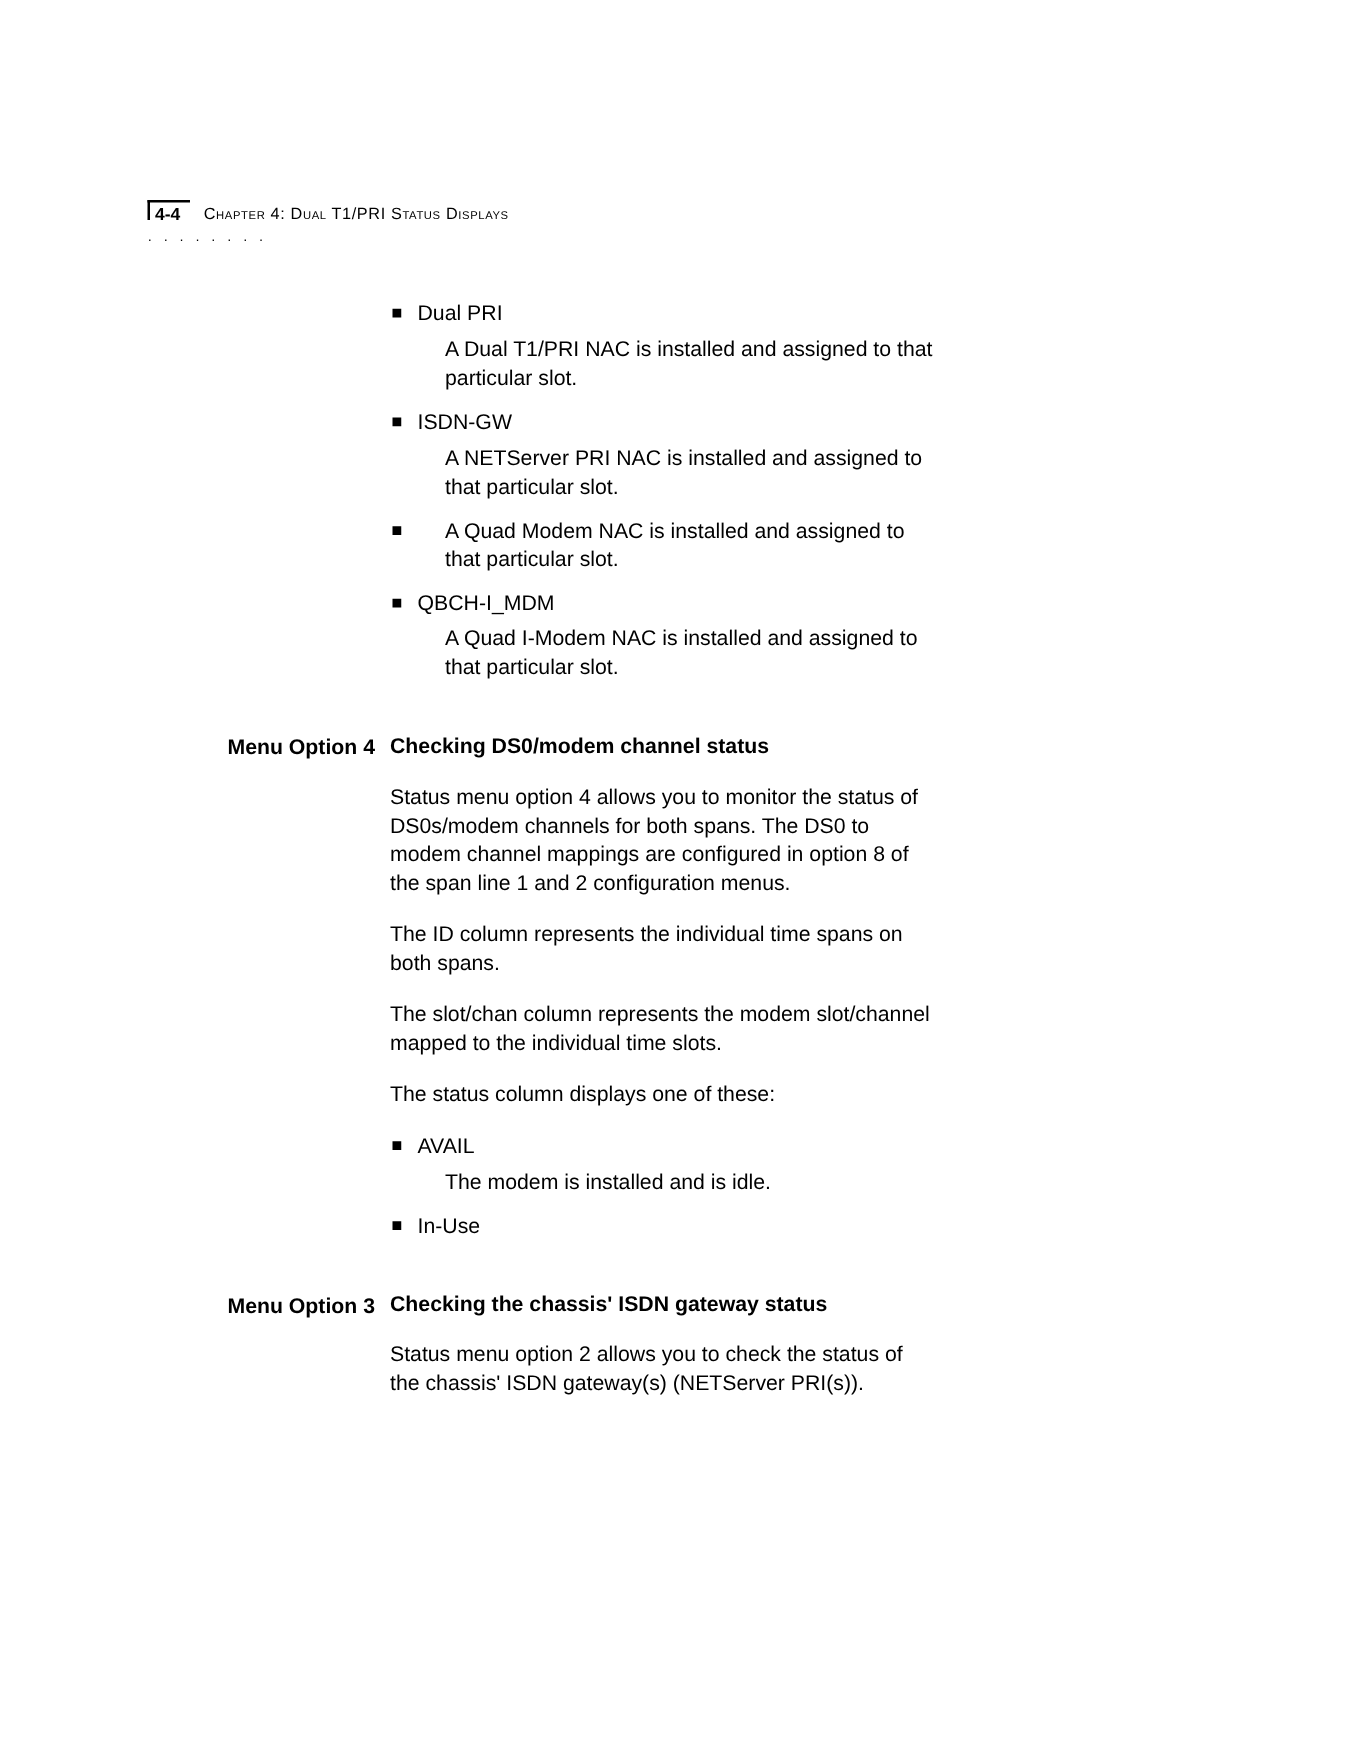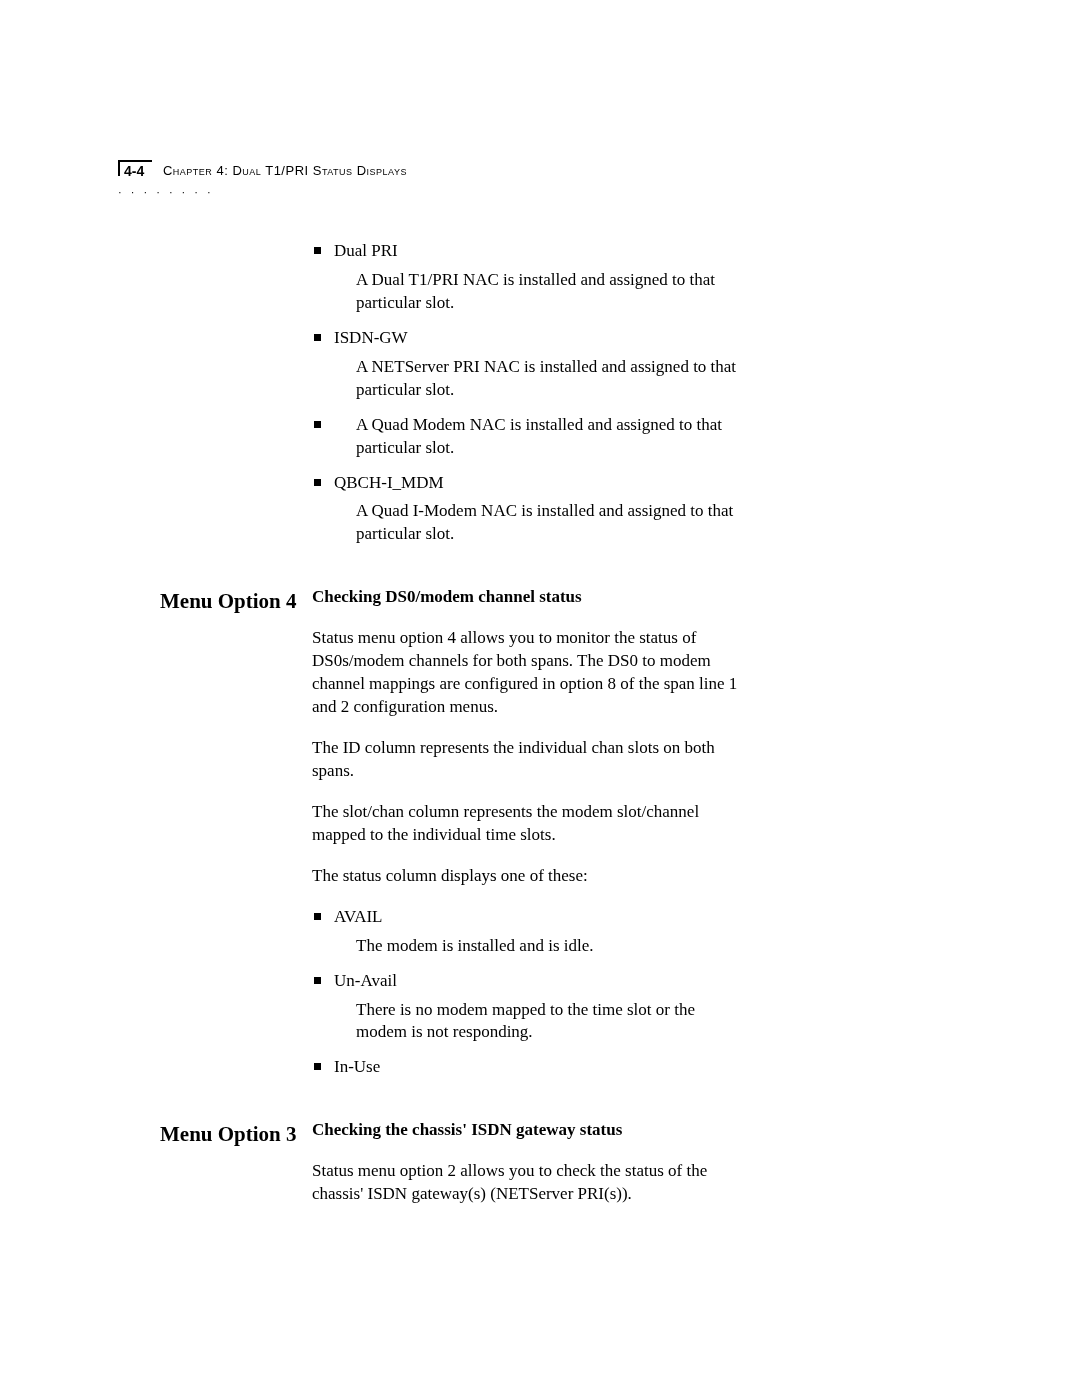--- a/index.html
+++ b/index.html
@@ -55,26 +55,26 @@
   .content {
     position: absolute;
     top: 240px;
     left: 160px;
     right: 120px;
   }
   .section {
     display: flex;
     align-items: flex-start;
     margin-bottom: 22px;
-    font-family: Liberation Serif, serif;
   }
   .side-label {
     flex: 0 0 140px;
+    text-align: right;
     font-weight: bold;
-    font-size: 21px;
+    font-size: 17px;
     padding-right: 12px;
     padding-top: 1px;
   }
   .body {
     flex: 1;
   }
   .body-heading {
     font-weight: bold;
     margin-bottom: 18px;
   }
@@ -145,31 +145,27 @@
           </li>
         </ul>
       </div>
     </div>
 
     <div class="section">
       <div class="side-label">Menu Option 4</div>
       <div class="body">
         <div class="body-heading">Checking DS0/modem channel status</div>
         <p>Status menu option 4 allows you to monitor the status of DS0s/modem channels for both spans. The DS0 to modem channel mappings are configured in option 8 of the span line 1 and 2 configuration menus.</p>
-        <p>The ID column represents the individual chan slots on both spans.</p>
+        <p>The ID column represents the individual time spans on both spans.</p>
         <p>The slot/chan column represents the modem slot/channel mapped to the individual time slots.</p>
         <p>The status column displays one of these:</p>
         <ul class="sq">
           <li>
             <span class="li-term">AVAIL</span>
             <span class="li-desc">The modem is installed and is idle.</span>
-          </li>
-          <li>
-            <span class="li-term">Un-Avail</span>
-            <span class="li-desc">There is no modem mapped to the time slot or the modem is not responding.</span>
           </li>
           <li>
             <span class="li-term">In-Use</span>
           </li>
         </ul>
       </div>
     </div>
 
     <div class="section">
       <div class="side-label">Menu Option 3</div>

